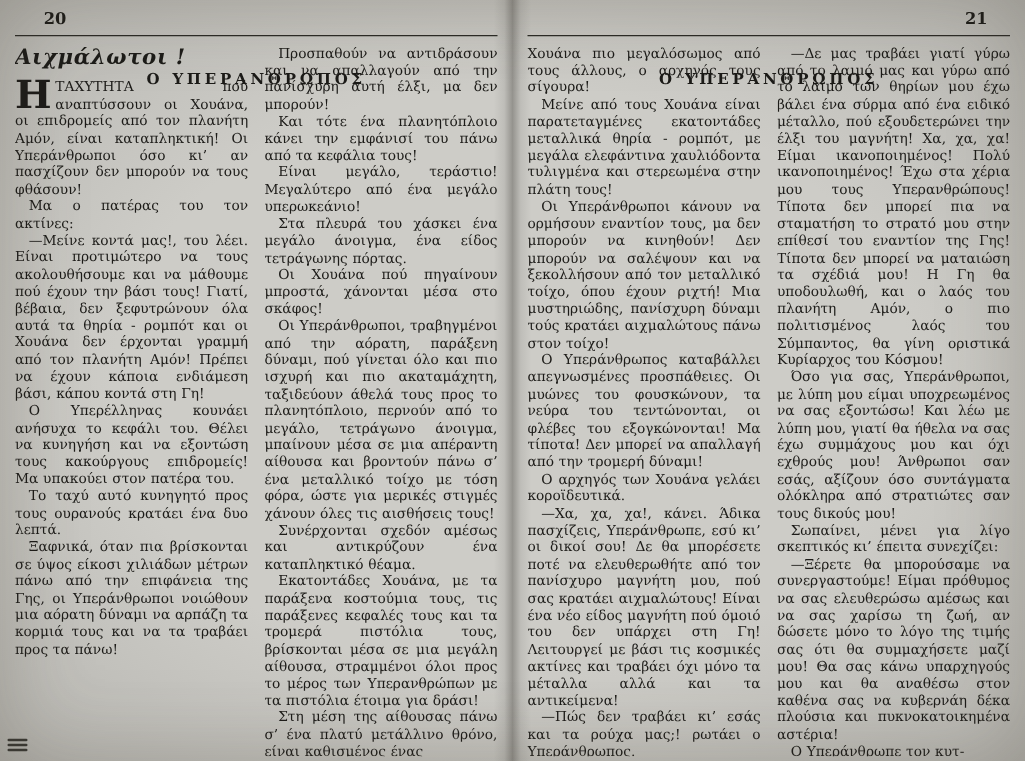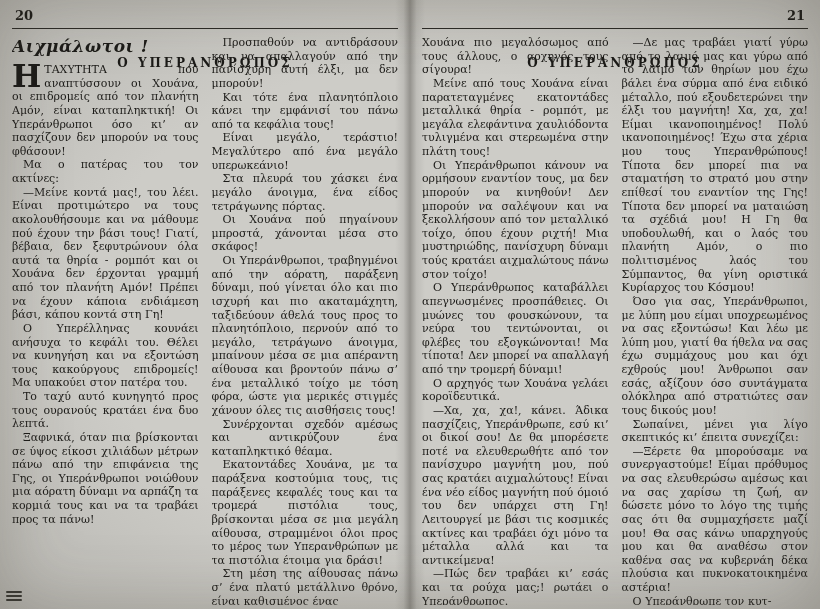--- a/index.html
+++ b/index.html
@@ -6,23 +6,23 @@
   body{
     width:820px;height:609px;overflow:hidden;
     background:radial-gradient(ellipse at center,#cdccc7 55%,#b7b6b1 100%);
     font-family:"DejaVu Serif","Liberation Serif",serif;
     color:#1c1b18;
     -webkit-font-smoothing:antialiased;
   }
   .spread{position:relative;width:820px;height:609px;display:flex;}
   .page{flex:1;padding:8px 12px 4px;box-sizing:border-box;display:flex;flex-direction:column;min-width:0;}
   .page-header{position:relative;height:20px;border-bottom:1.5px solid #2b2a26;margin-bottom:7px;flex:0 0 auto;}
-  .pagenum{font-weight:bold;font-size:13px;}
+  .pagenum{font-weight:bold;font-size:13px;margin-left:20px;}
   .page-left .pagenum{position:absolute;left:3px;top:0;}
-  .page-right .pagenum{position:absolute;right:3px;top:0;}
+  .page-right .pagenum{position:absolute;right:18px;top:0;}
   .running-title{
     position:absolute;left:50%;transform:translateX(-50%);top:1px;
     font-weight:bold;font-size:12px;letter-spacing:3px;white-space:nowrap;margin-top:47px;
   }
   .columns{flex:1 1 auto;display:flex;gap:13px;overflow:hidden;}
   .col{flex:1;min-width:0;font-size:11px;line-height:1.24;text-align:justify;overflow:hidden;}
   .col p{margin:0;text-indent:11px;word-spacing:0.3px;}
   .col p.noindent{text-indent:0;}
   .story-heading{font-size:17px;font-weight:bold;font-style:italic;margin:0 0 6px 0;letter-spacing:0.5px;}
   .dropcap{float:left;font-size:31px;line-height:25px;font-weight:bold;margin:1px 3px 0 0;}

